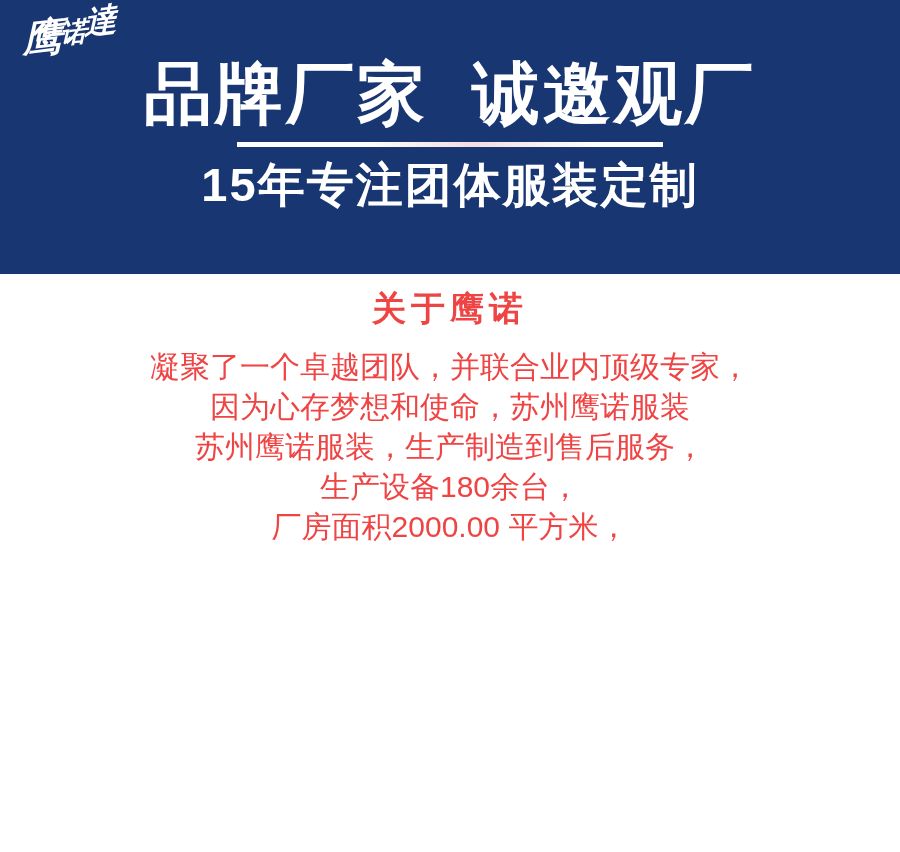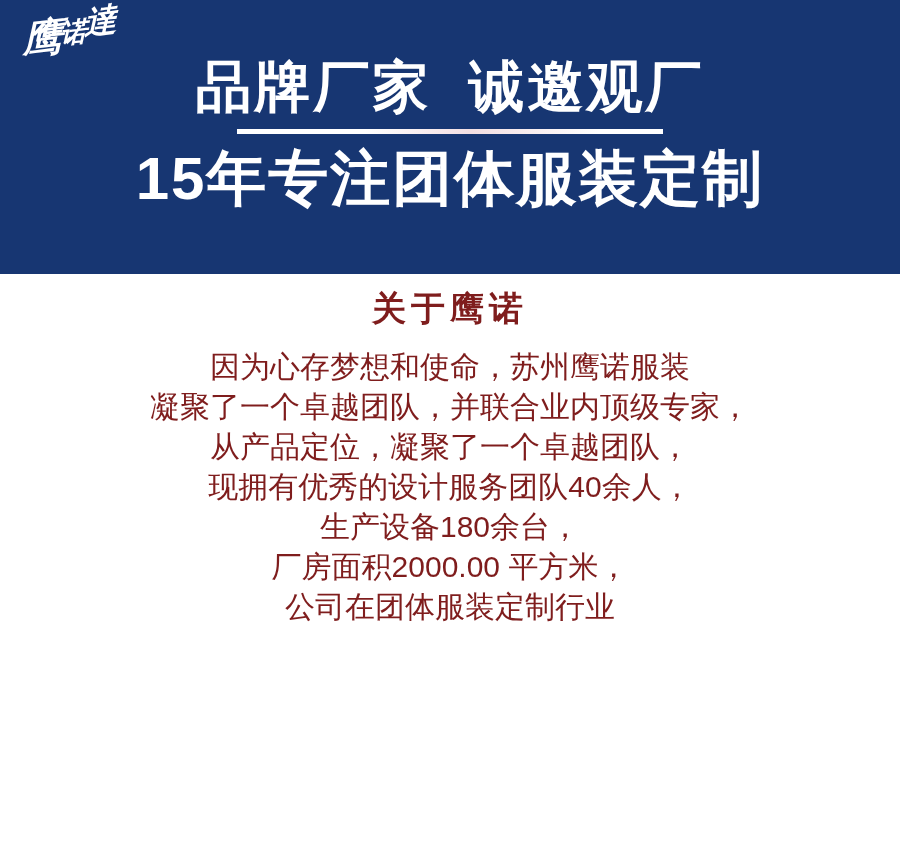--- a/index.html
+++ b/index.html
@@ -36,46 +36,46 @@
     transform: rotate(-7deg) skewX(-6deg);
     white-space: nowrap;
     line-height: 1;
   }
   .logo .ch1 { font-size: 40px; }
   .logo .ch2 { font-size: 27px; vertical-align: 6px; margin-left: -2px; }
   .logo .ch3 { font-size: 33px; vertical-align: 12px; margin-left: -3px; }
 
   .banner-title {
     padding-top: 56px;
-    font-size: 56px;
+    font-size: 68px;
     line-height: 1.1;
     font-weight: bold;
     letter-spacing: 3px;
     white-space: pre;
   }
   .banner-divider {
     width: 426px;
     height: 5px;
     margin: 11px auto 12px auto;
     background: linear-gradient(90deg, #ffffff 0%, #ffffff 30%, #f2dfe3 55%, #ffffff 85%, #ffffff 100%);
   }
   .banner-subtitle {
-    font-size: 60px;
+    font-size: 47px;
     line-height: 1.1;
     font-weight: bold;
     letter-spacing: 2px;
     white-space: pre;
   }
 
   
   .about {
     width: 870px;
     margin: 0 auto;
     text-align: center;
-    color: #7f1d1d;
+    color: #ef4444;
   }
   .about-heading {
     margin-top: 16px;
     font-size: 34px;
     line-height: 1.1;
     font-weight: bold;
     letter-spacing: 5px;
   }
   .about-lines {
     margin-top: 20px;
@@ -96,23 +96,21 @@
       <span class="ch1">鹰</span><span class="ch2">诺</span><span class="ch3">達</span>
     </div>
     <div class="banner-title">品牌厂家  诚邀观厂</div>
     <div class="banner-divider"></div>
     <div class="banner-subtitle">15年专注团体服装定制</div>
   </div>
 
   <div class="about">
     <div class="about-heading">关于鹰诺</div>
     <div class="about-lines">
+      <div class="about-line">凝聚了一个卓越团队，并联合业内顶级专家，</div>
       <div class="about-line">因为心存梦想和使命，苏州鹰诺服装</div>
-      <div class="about-line">凝聚了一个卓越团队，并联合业内顶级专家，</div>
-      <div class="about-line">从产品定位，凝聚了一个卓越团队，</div>
-      <div class="about-line">现拥有优秀的设计服务团队40余人，</div>
+      <div class="about-line">苏州鹰诺服装，生产制造到售后服务，</div>
       <div class="about-line">生产设备180余台，</div>
       <div class="about-line">厂房面积2000.00 平方米，</div>
-      <div class="about-line">公司在团体服装定制行业</div>
     </div>
   </div>
 
 </div>
 
 </body></html>

